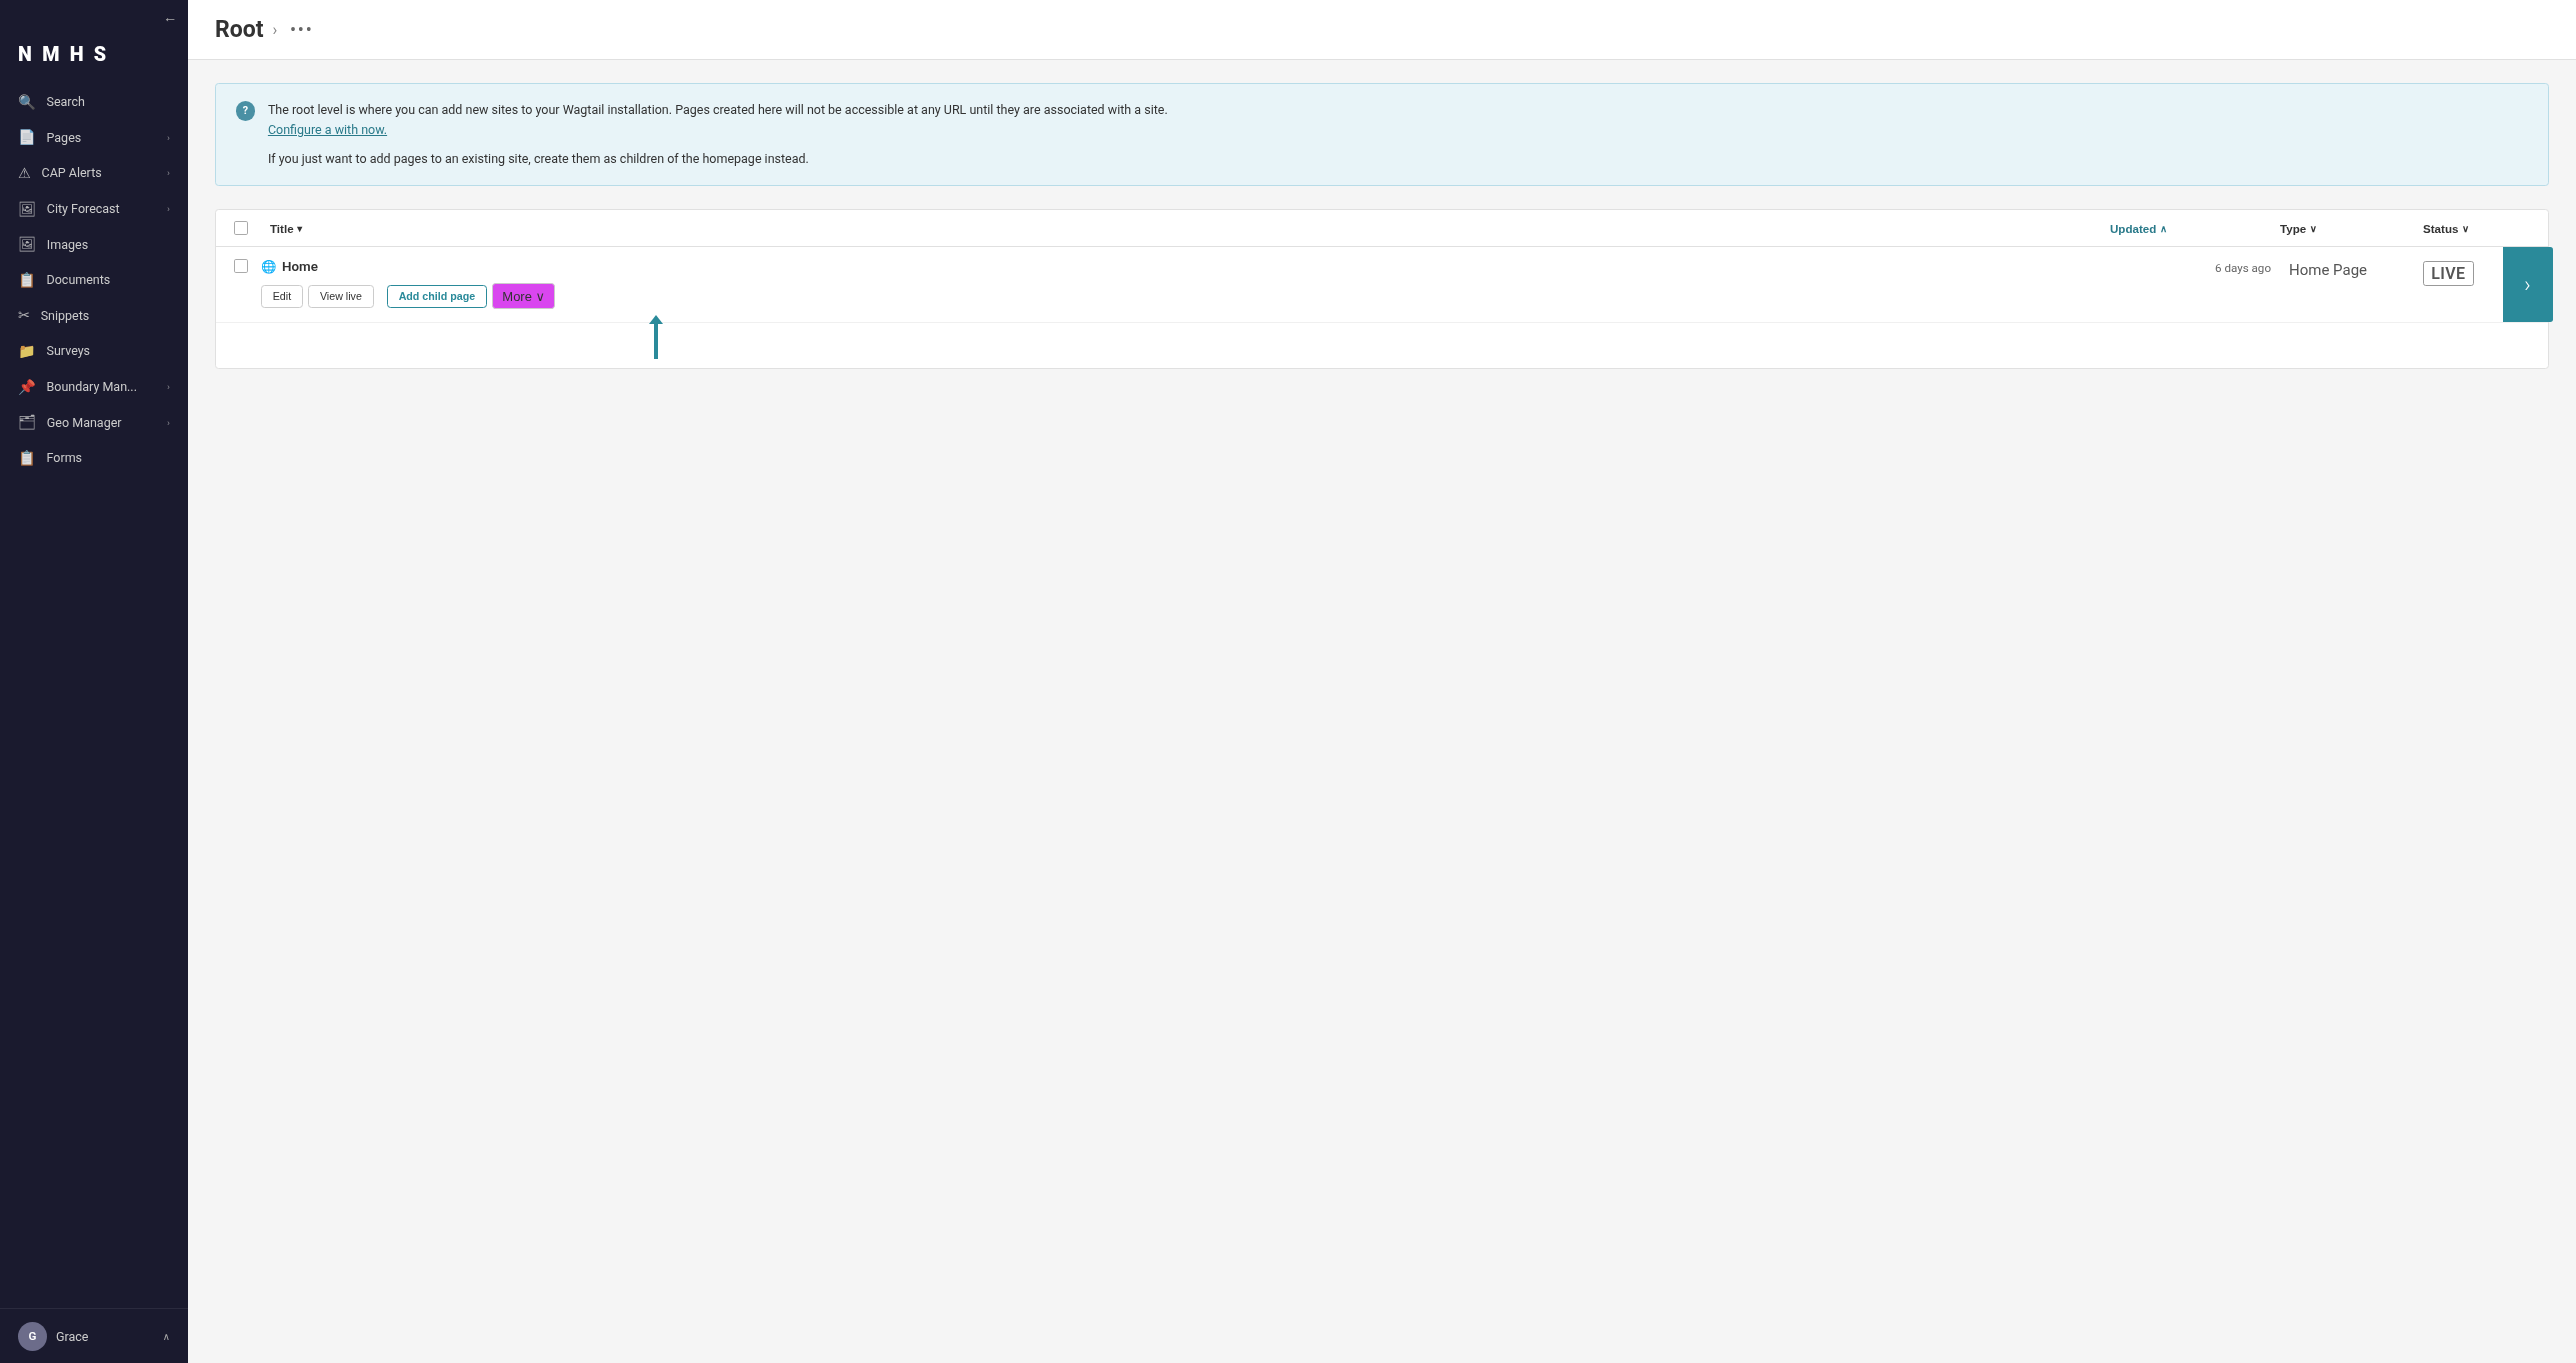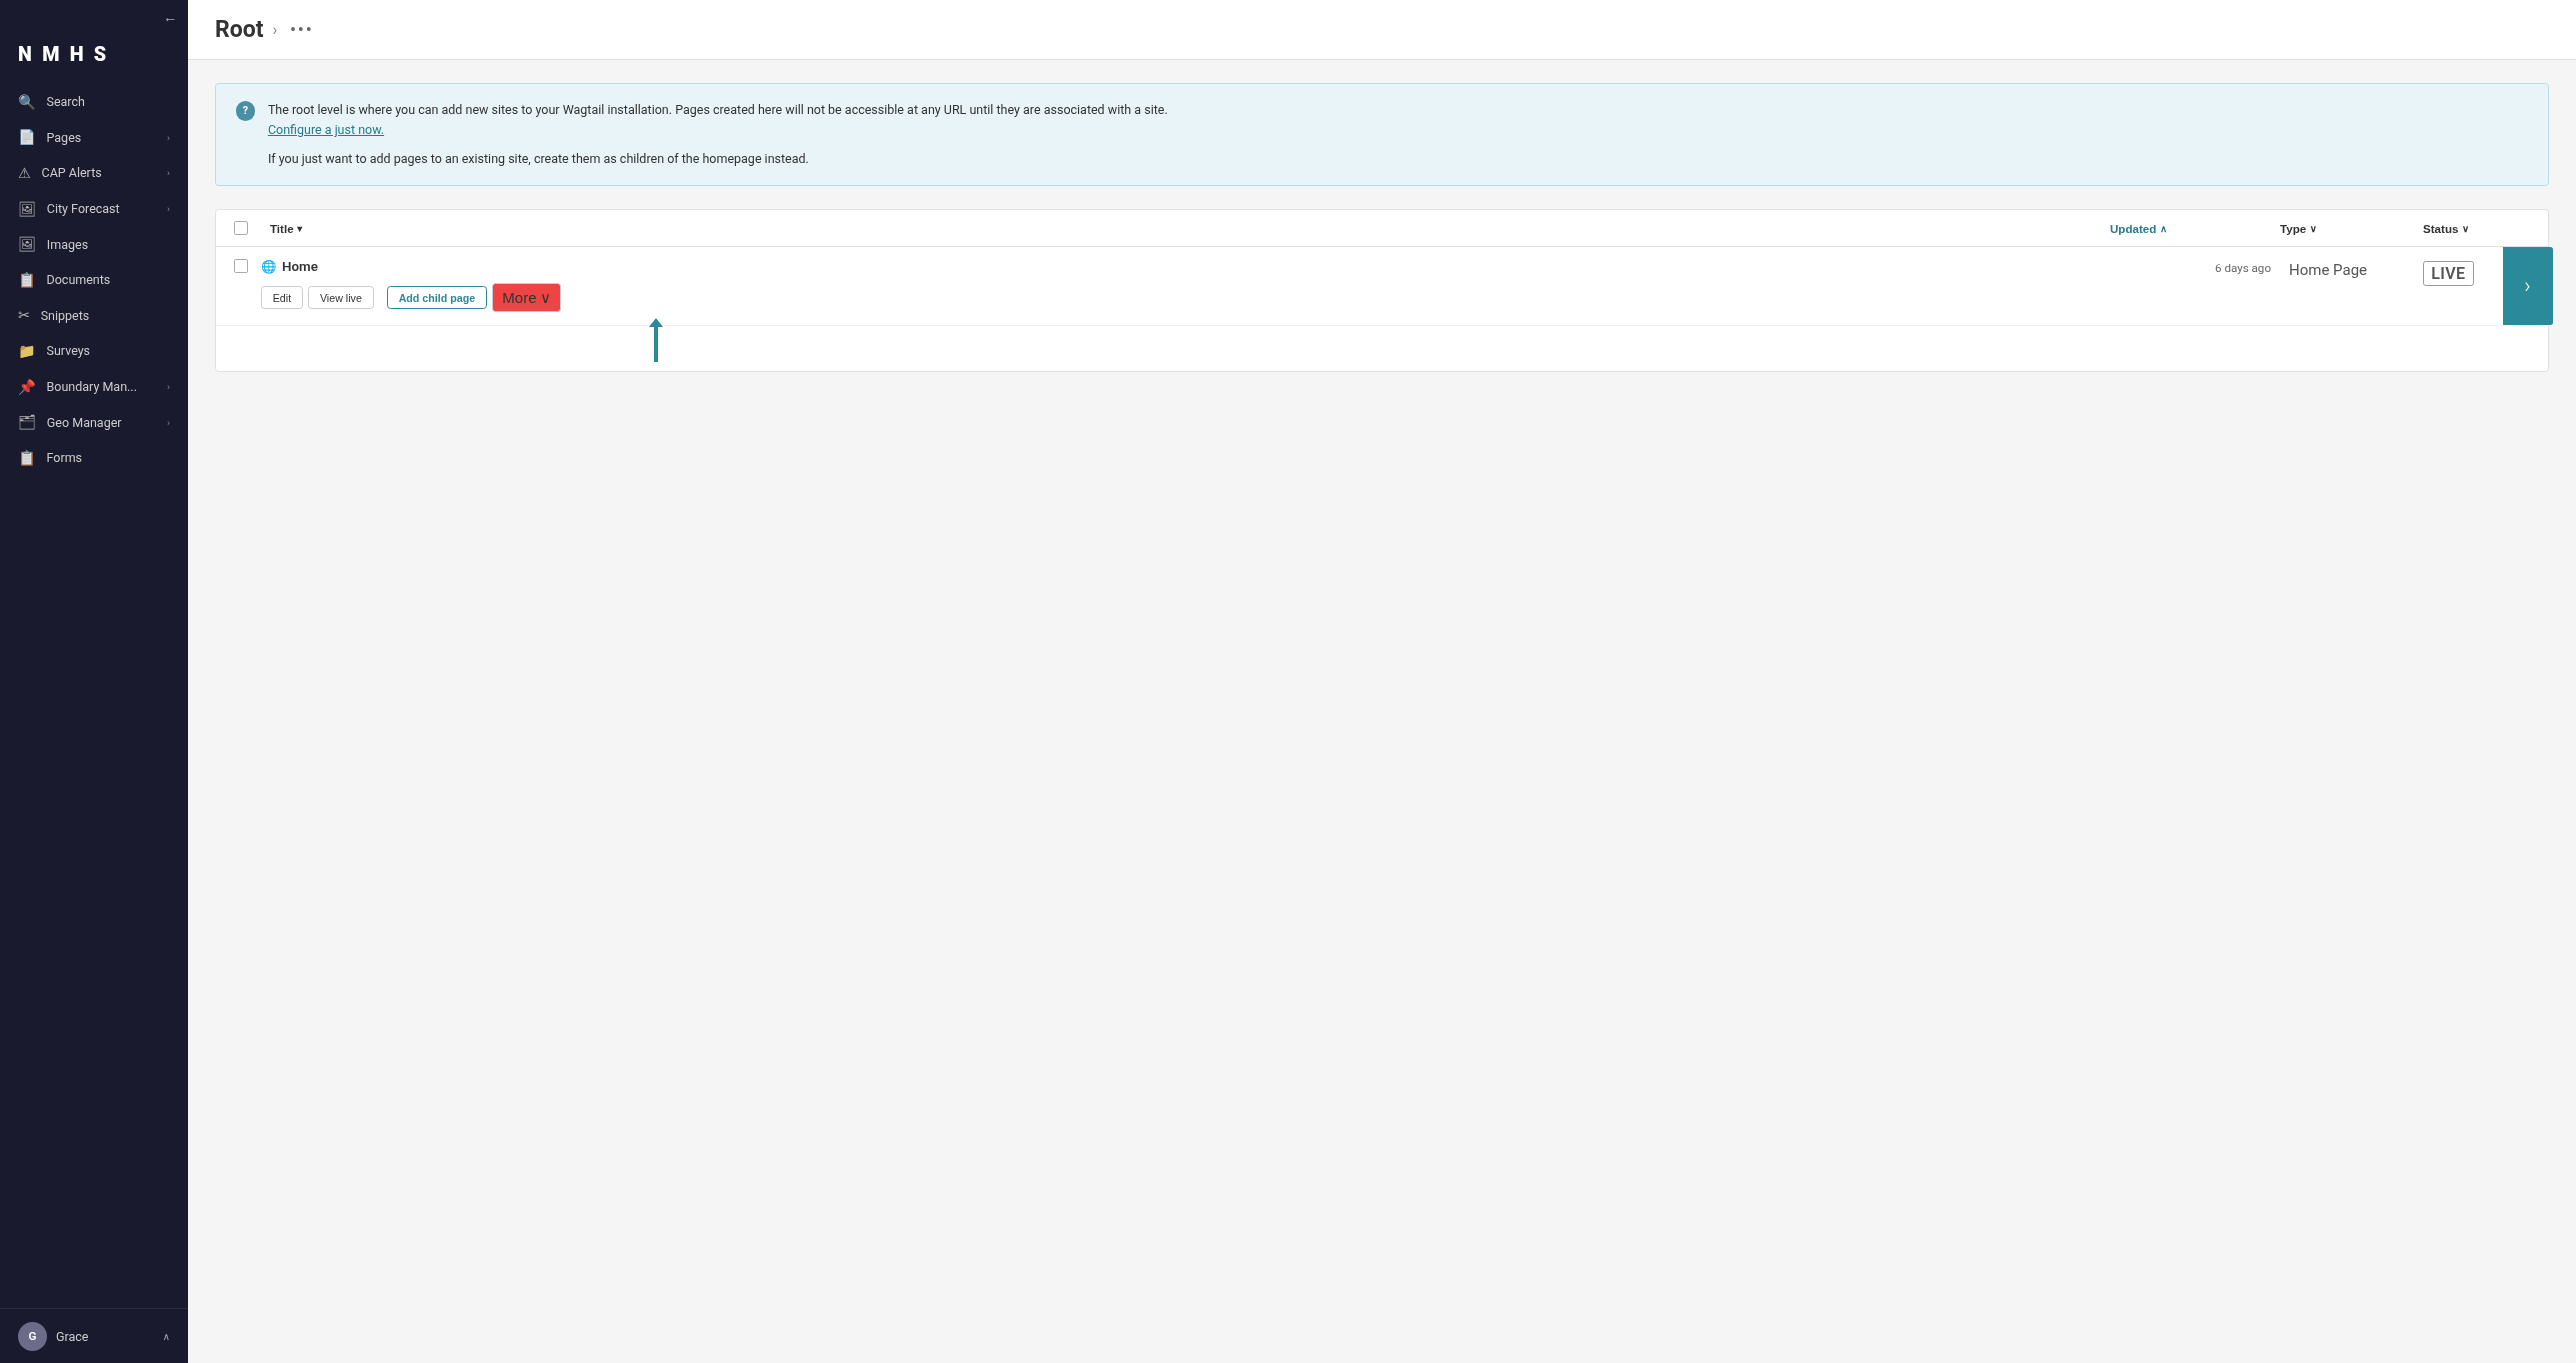--- a/index.html
+++ b/index.html
@@ -205,23 +205,23 @@
       border: 1.8px solid #2a8a9a;
       color: #2a8a9a;
       font-weight: 700;
       position: relative;
       margin-left: 8px;
     }
     .action-btn-more {
       padding: 4.5px 9px;
       border: 0.9px solid #ccc;
       border-radius: 3.6px;
-      background: #ef4444;
+      background: #d946ef;
       color: #333;
-      font-size: 15px;
+      font-size: 13px;
       cursor: pointer;
       display: flex;
       align-items: center;
       gap: 3.6px;
     }
     .row-updated { width: 143px; text-align: right; color: #666; font-size: 11.6px; padding-top: 1.8px; }
     .row-type { width: 143px; padding-left: 18px; color: #555; font-size: 15px; padding-top: 1.8px; }
     .row-status { width: 116px; padding-left: 9px; padding-top: 1.8px; }
     .status-badge {
       display: inline-block;
@@ -344,21 +344,21 @@
   </div>
 
   <div class="content">
 
     <div class="info-banner">
       <div class="info-icon">?</div>
       <div class="info-text">
         <p>
           <span>The root level is where you can add new sites to your Wagtail installation. Pages created here will not be accessible at any URL until they are associated with a site.</span>
           <br>
-          <a class="info-link">Configure a just now.</a>
+          <a class="info-link">Configure a with now.</a>
         </p>
         <p>If you just want to add pages to an existing site, create them as children of the homepage instead.</p>
       </div>
     </div>
 
     <div class="page-table">
 
       <div class="table-header">
         <div class="checkbox-col">
           <div class="checkbox"></div>

